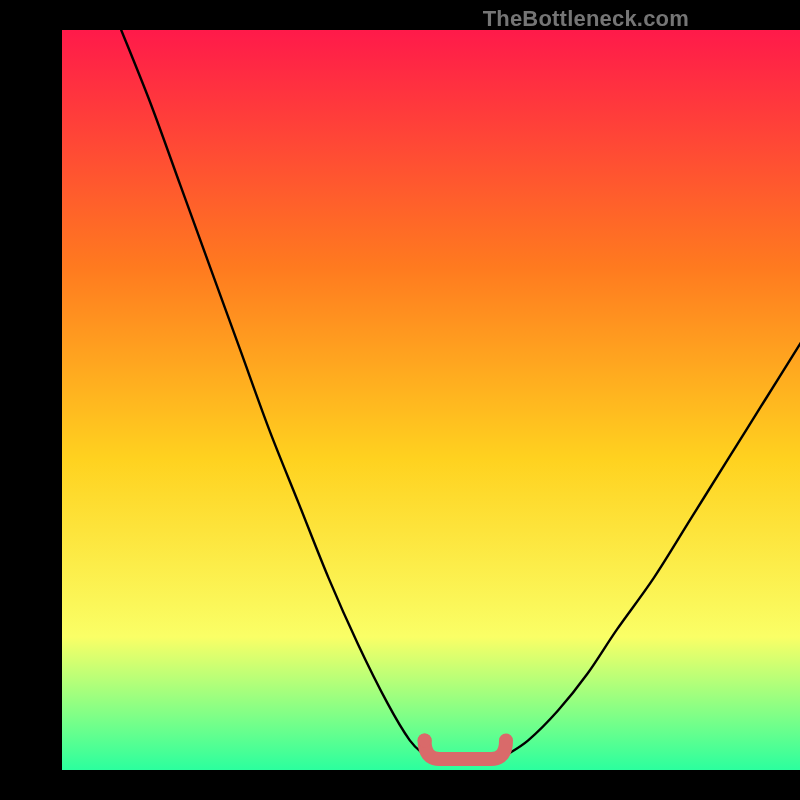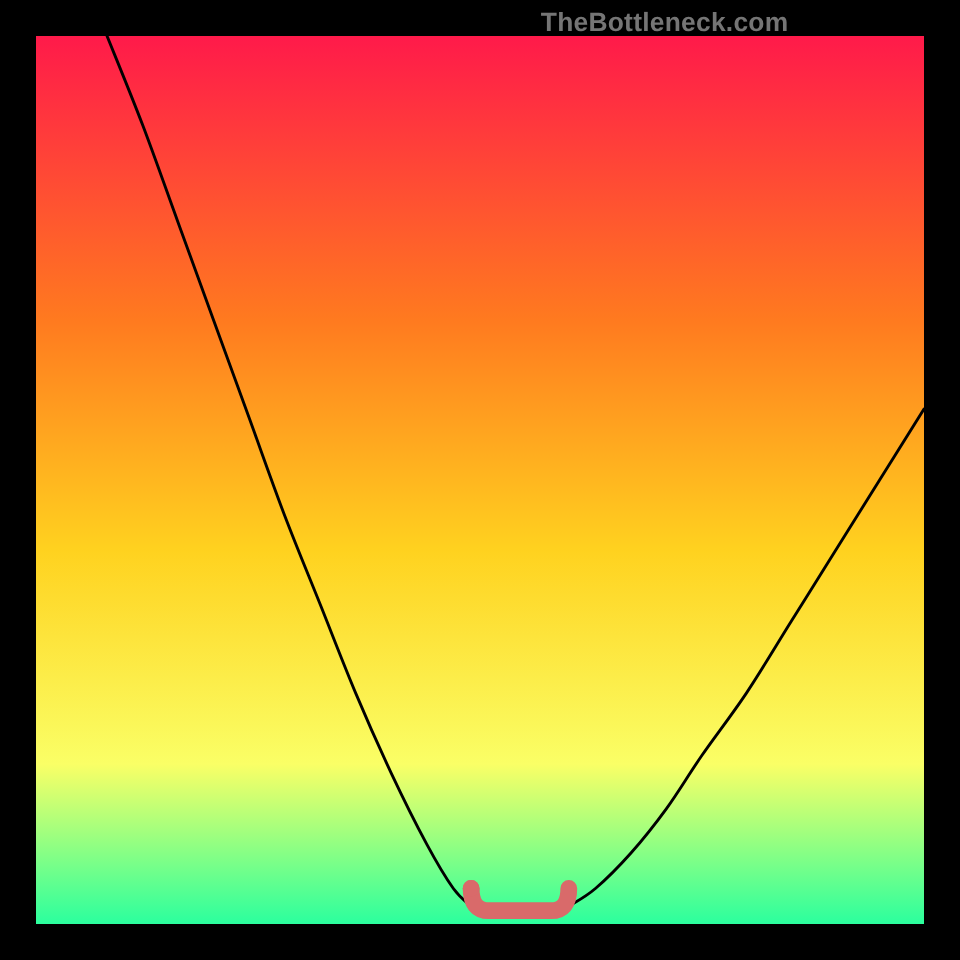--- a/index.html
+++ b/index.html
@@ -2,20 +2,21 @@
 <html><head>
 <meta charset="utf-8">
 <style>
   * { margin: 0; padding: 0; box-sizing: border-box; }
   html, body { width: 800px; height: 800px; overflow: hidden; background: #000; }
   .frame {
     position: relative;
     width: 667px;
     height: 800px;
     background: #000;
+    margin-left: 32px;
   }
   .watermark {
     position: absolute;
     top: 6px;
     right: 10px;
     font-family: Arial, Helvetica, sans-serif;
     font-size: 22px;
     font-weight: 600;
     color: #757575;
     letter-spacing: 0.2px;

